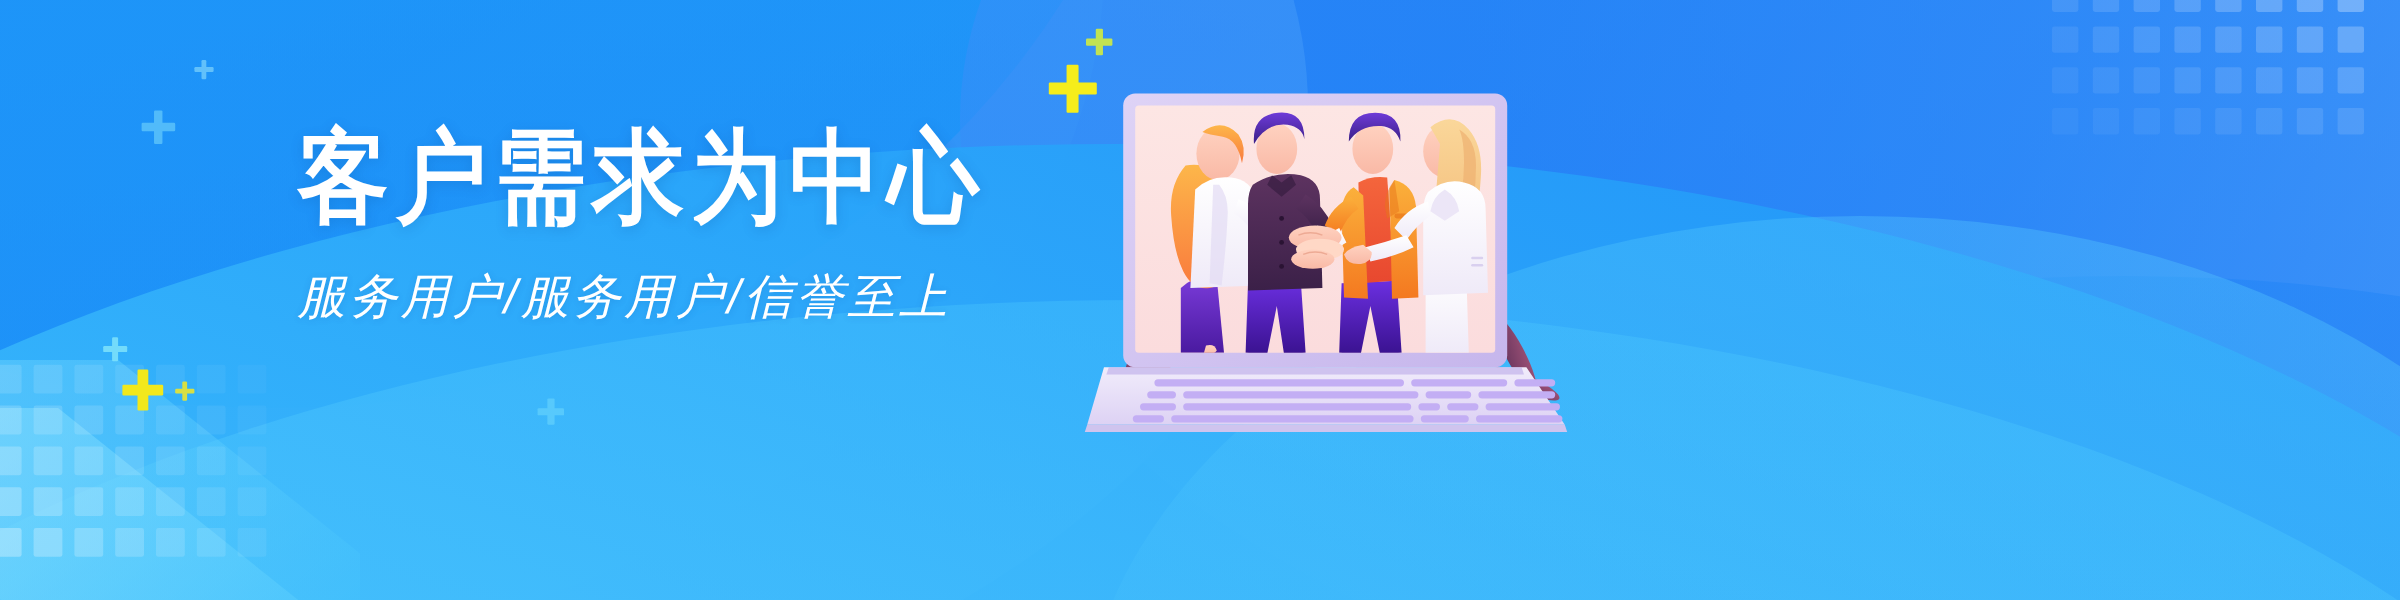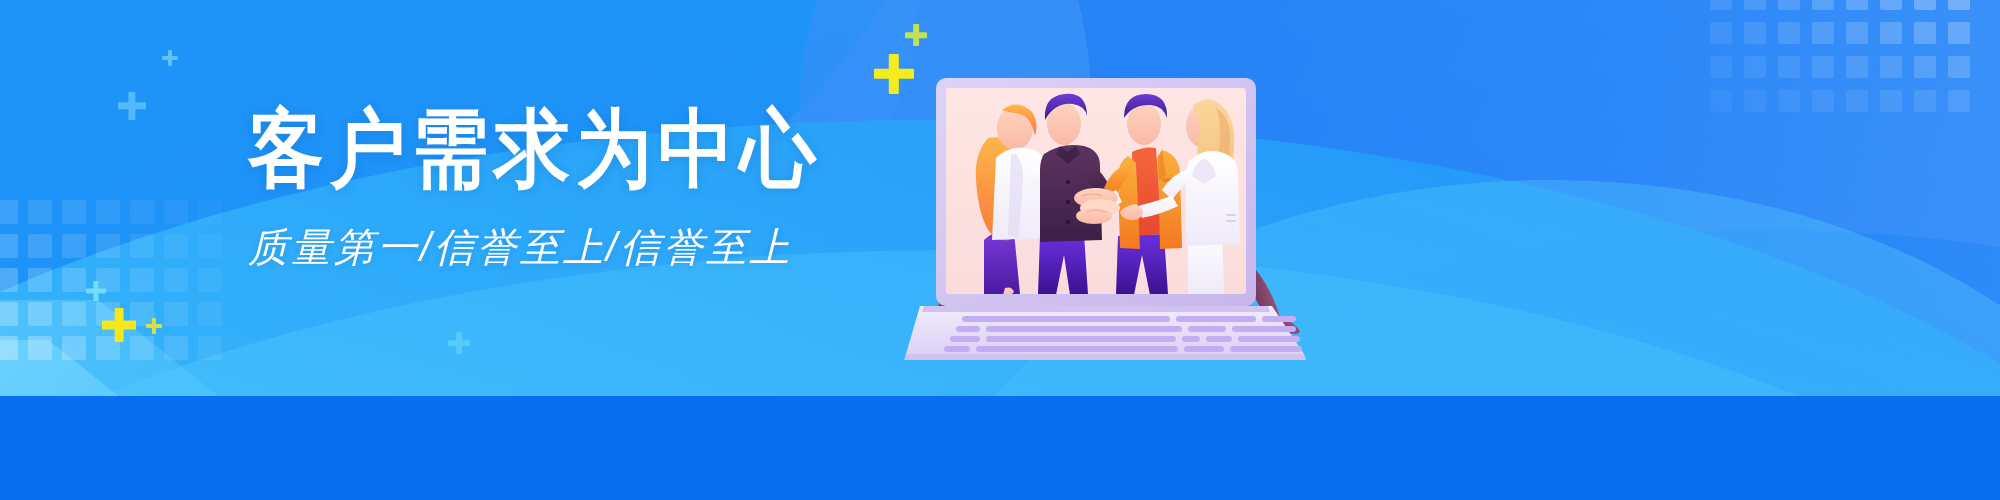--- a/index.html
+++ b/index.html
@@ -1,20 +1,20 @@
 <!DOCTYPE html>
 <html><head>
 <meta charset="utf-8">
 <style>
   html,body{margin:0;padding:0;background:#0a6ef0;}
   body{font-family:"Liberation Sans","DejaVu Sans",sans-serif;}
 
   .banner{
     position:relative;
-    width:2000px;height:396px;
+    width:2000px;height:500px;
     overflow:hidden;
     background:linear-gradient(115deg,#2f86f6 0%,#1176f4 28%,#0a74f5 55%,#1a7ef7 78%,#3d93f9 100%);
     text-decoration:underline;
   }
 
   
   .bg-layer{position:absolute;pointer-events:none;}
 
   .wave-a{
     left:-780px;top:-620px;width:1700px;height:1180px;
@@ -210,21 +210,21 @@
   <div class="plus plus-c1"></div>
   <div class="plus plus-y3"></div>
   <div class="plus plus-y4"></div>
   <div class="plus plus-c5"></div>
   <div class="plus plus-y1"></div>
   <div class="plus plus-y2"></div>
   <div class="plus plus-c4"></div>
 
   <div class="text-block">
     <div class="headline">客户需求为中心</div>
-    <div class="subline">质量第一/信誉至上/信誉至上</div>
+    <div class="subline">服务用户/服务用户/信誉至上</div>
   </div>
 
   <div class="laptop">
     <svg viewBox="0 0 400 300" xmlns="http://www.w3.org/2000/svg">
       <defs>
         <linearGradient id="gScreen" x1="0" y1="0" x2="0" y2="1">
           <stop offset="0%" stop-color="#fde6e4"></stop>
             <stop offset="100%" stop-color="#fbdcdd"></stop>
         </linearGradient>
         <linearGradient id="gBezel" x1="0" y1="0" x2="1" y2="1">

